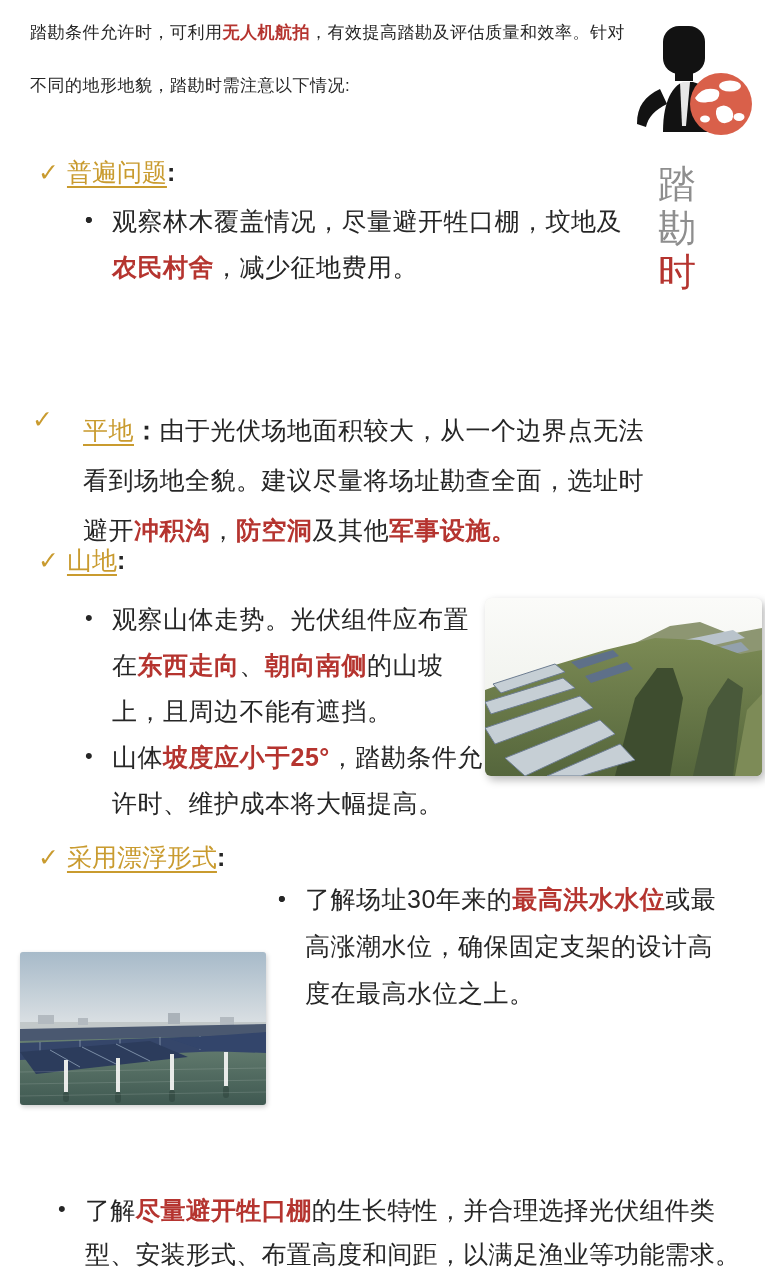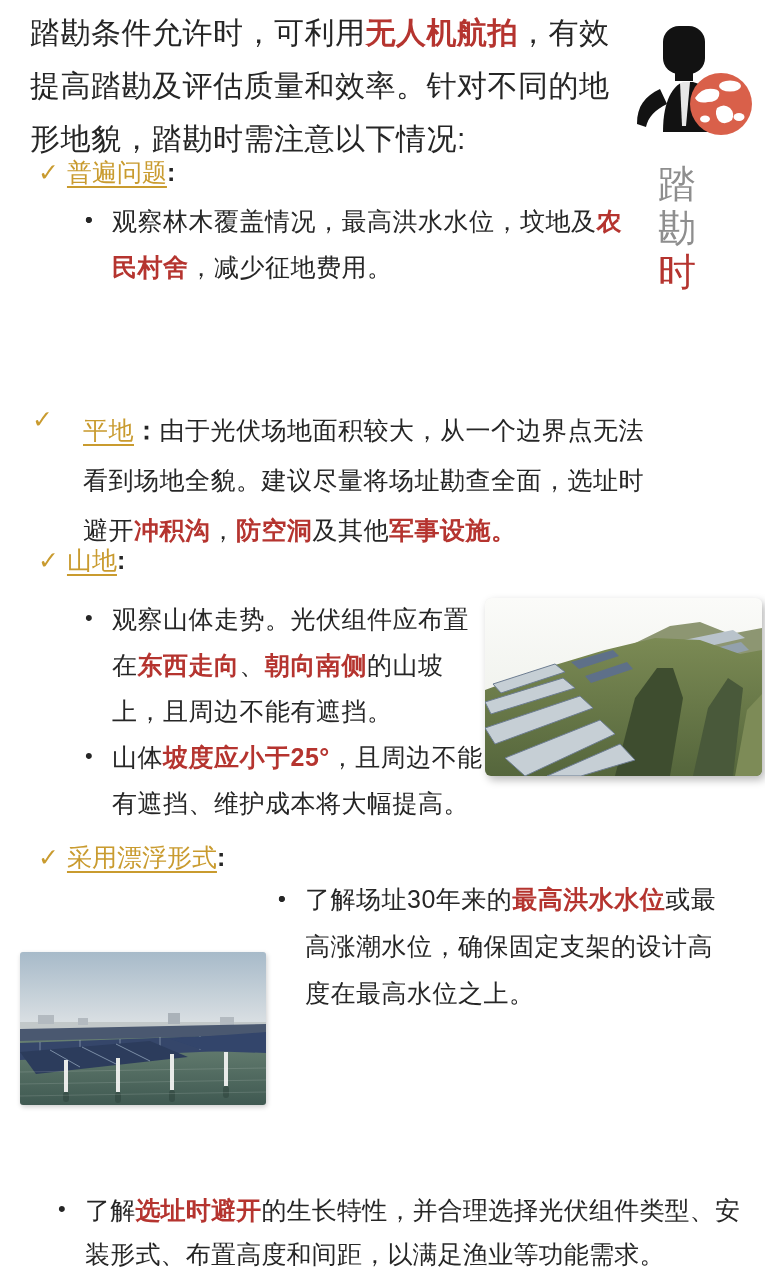--- a/index.html
+++ b/index.html
@@ -10,21 +10,21 @@
   body{
     position:relative;background:#ffffff;overflow:hidden;
     font-family:"Liberation Sans","DejaVu Sans",sans-serif;
     color:var(--text);
   }
   .em{color:var(--red);font-weight:700;}
 
   
   .intro{
     position:absolute;left:30px;top:6px;width:606px;
-    font-size:30px;line-height:53px;letter-spacing:.5px;
+    font-size:17px;line-height:53px;letter-spacing:.5px;
   }
 
   
   .side-icon{position:absolute;left:633px;top:24px;width:122px;height:116px;}
 
   
   .vlabel{
     position:absolute;left:654px;top:162px;width:46px;
     font-size:38px;line-height:44px;text-align:center;
     display:flex;flex-direction:column;color:var(--gray);
@@ -105,40 +105,40 @@
 
 <div class="sec-head" style="top:156px">
   <span class="check">✓</span><span class="sec-title">普遍问题</span><span class="sec-colon">:</span>
 </div>
 <div class="bullets" id="common-bullets">
   <div class="bullet">
     <span class="dot">•</span>
   </div>
   <div class="bullet">
     <span class="dot">•</span>
-    <span><span>观察林木覆盖情况，最高洪水水位，坟地及</span><span class="em">农民村舍</span><span>，减少征地费用。</span></span>
+    <span><span>观察林木覆盖情况，尽量避开牲口棚，坟地及</span><span class="em">农民村舍</span><span>，减少征地费用。</span></span>
   </div>
 </div>
 
 <span id="flat-check">✓</span>
 <p class="flat-body">
   <span class="sec-title">平地</span><span class="sec-colon">：</span><span><span>由于光伏场地面积较大，从一个边界点无法看到场地全貌。建议尽量将场址勘查全面，选址时避开</span><span class="em">冲积沟</span><span>，</span><span class="em">防空洞</span><span>及其他</span><span class="em">军事设施。</span></span>
 </p>
 
 <div class="sec-head" style="top:544px">
   <span class="check">✓</span><span class="sec-title">山地</span><span class="sec-colon">:</span>
 </div>
 <div class="bullets" id="mountain-bullets">
   <div class="bullet">
     <span class="dot">•</span>
     <span><span>观察山体走势。光伏组件应布置在</span><span class="em">东西走向</span><span>、</span><span class="em">朝向南侧</span><span>的山坡上，且周边不能有遮挡。</span></span>
   </div>
   <div class="bullet">
     <span class="dot">•</span>
-    <span><span>山体</span><span class="em">坡度应小于25°</span><span>，且周边不能有遮挡、维护成本将大幅提高。</span></span>
+    <span><span>山体</span><span class="em">坡度应小于25°</span><span>，踏勘条件允许时、维护成本将大幅提高。</span></span>
   </div>
 </div>
 
 <div class="photo" id="photo-mountain">
   <svg viewBox="0 0 277 178" preserveAspectRatio="none" aria-hidden="true">
     <defs>
       <linearGradient id="mg-sky" x1="0" y1="0" x2="0" y2="1">
         <stop offset="0" stop-color="#fbfbf9"></stop>
           <stop offset="1" stop-color="#e9ece5"></stop>
       </linearGradient>
@@ -235,15 +235,15 @@
   </div>
   <div class="bullet">
     <span class="dot">•</span>
     <span><span>了解场址30年来的</span><span class="em">最高洪水水位</span><span>或最高涨潮水位，确保固定支架的设计高度在最高水位之上。</span></span>
   </div>
 </div>
 
 <div class="bullets" id="water-bullet-bottom">
   <div class="bullet">
     <span class="dot">•</span>
-    <span><span>了解</span><span class="em">选址时避开</span><span>的生长特性，并合理选择光伏组件类型、安装形式、布置高度和间距，以满足渔业等功能需求。</span></span>
+    <span><span>了解</span><span class="em">尽量避开牲口棚</span><span>的生长特性，并合理选择光伏组件类型、安装形式、布置高度和间距，以满足渔业等功能需求。</span></span>
   </div>
 </div>
 
 </body></html>

